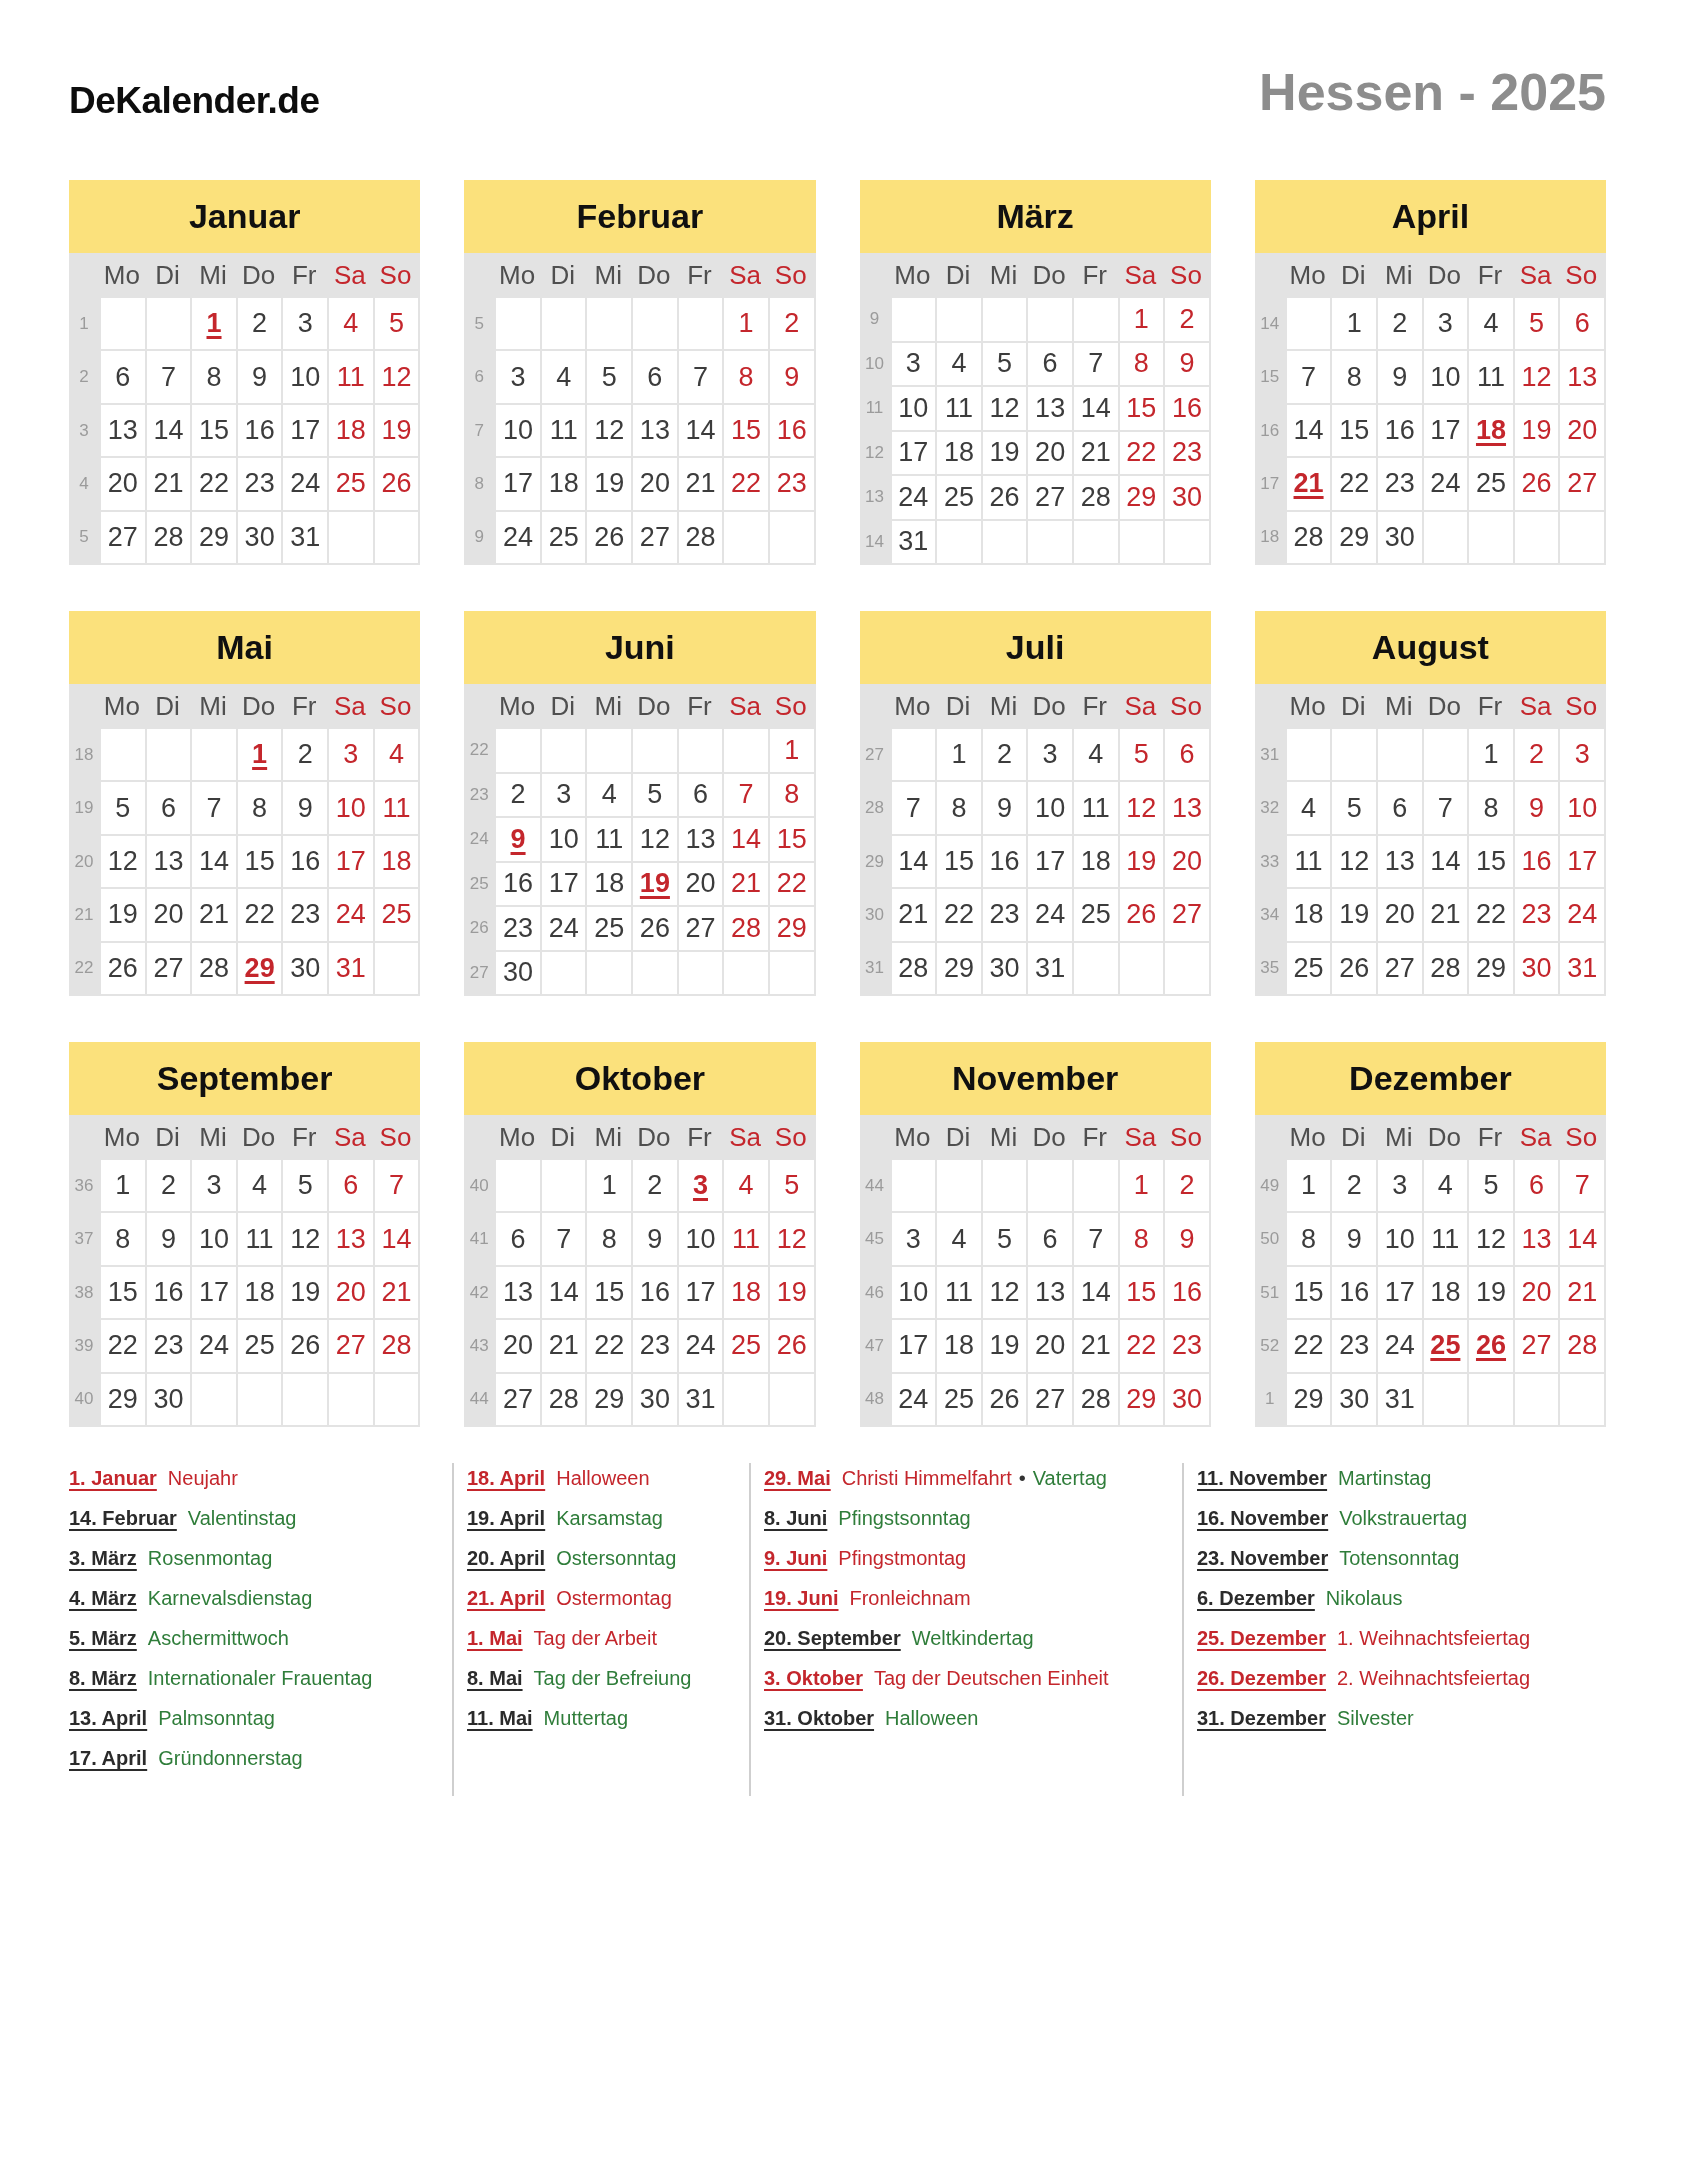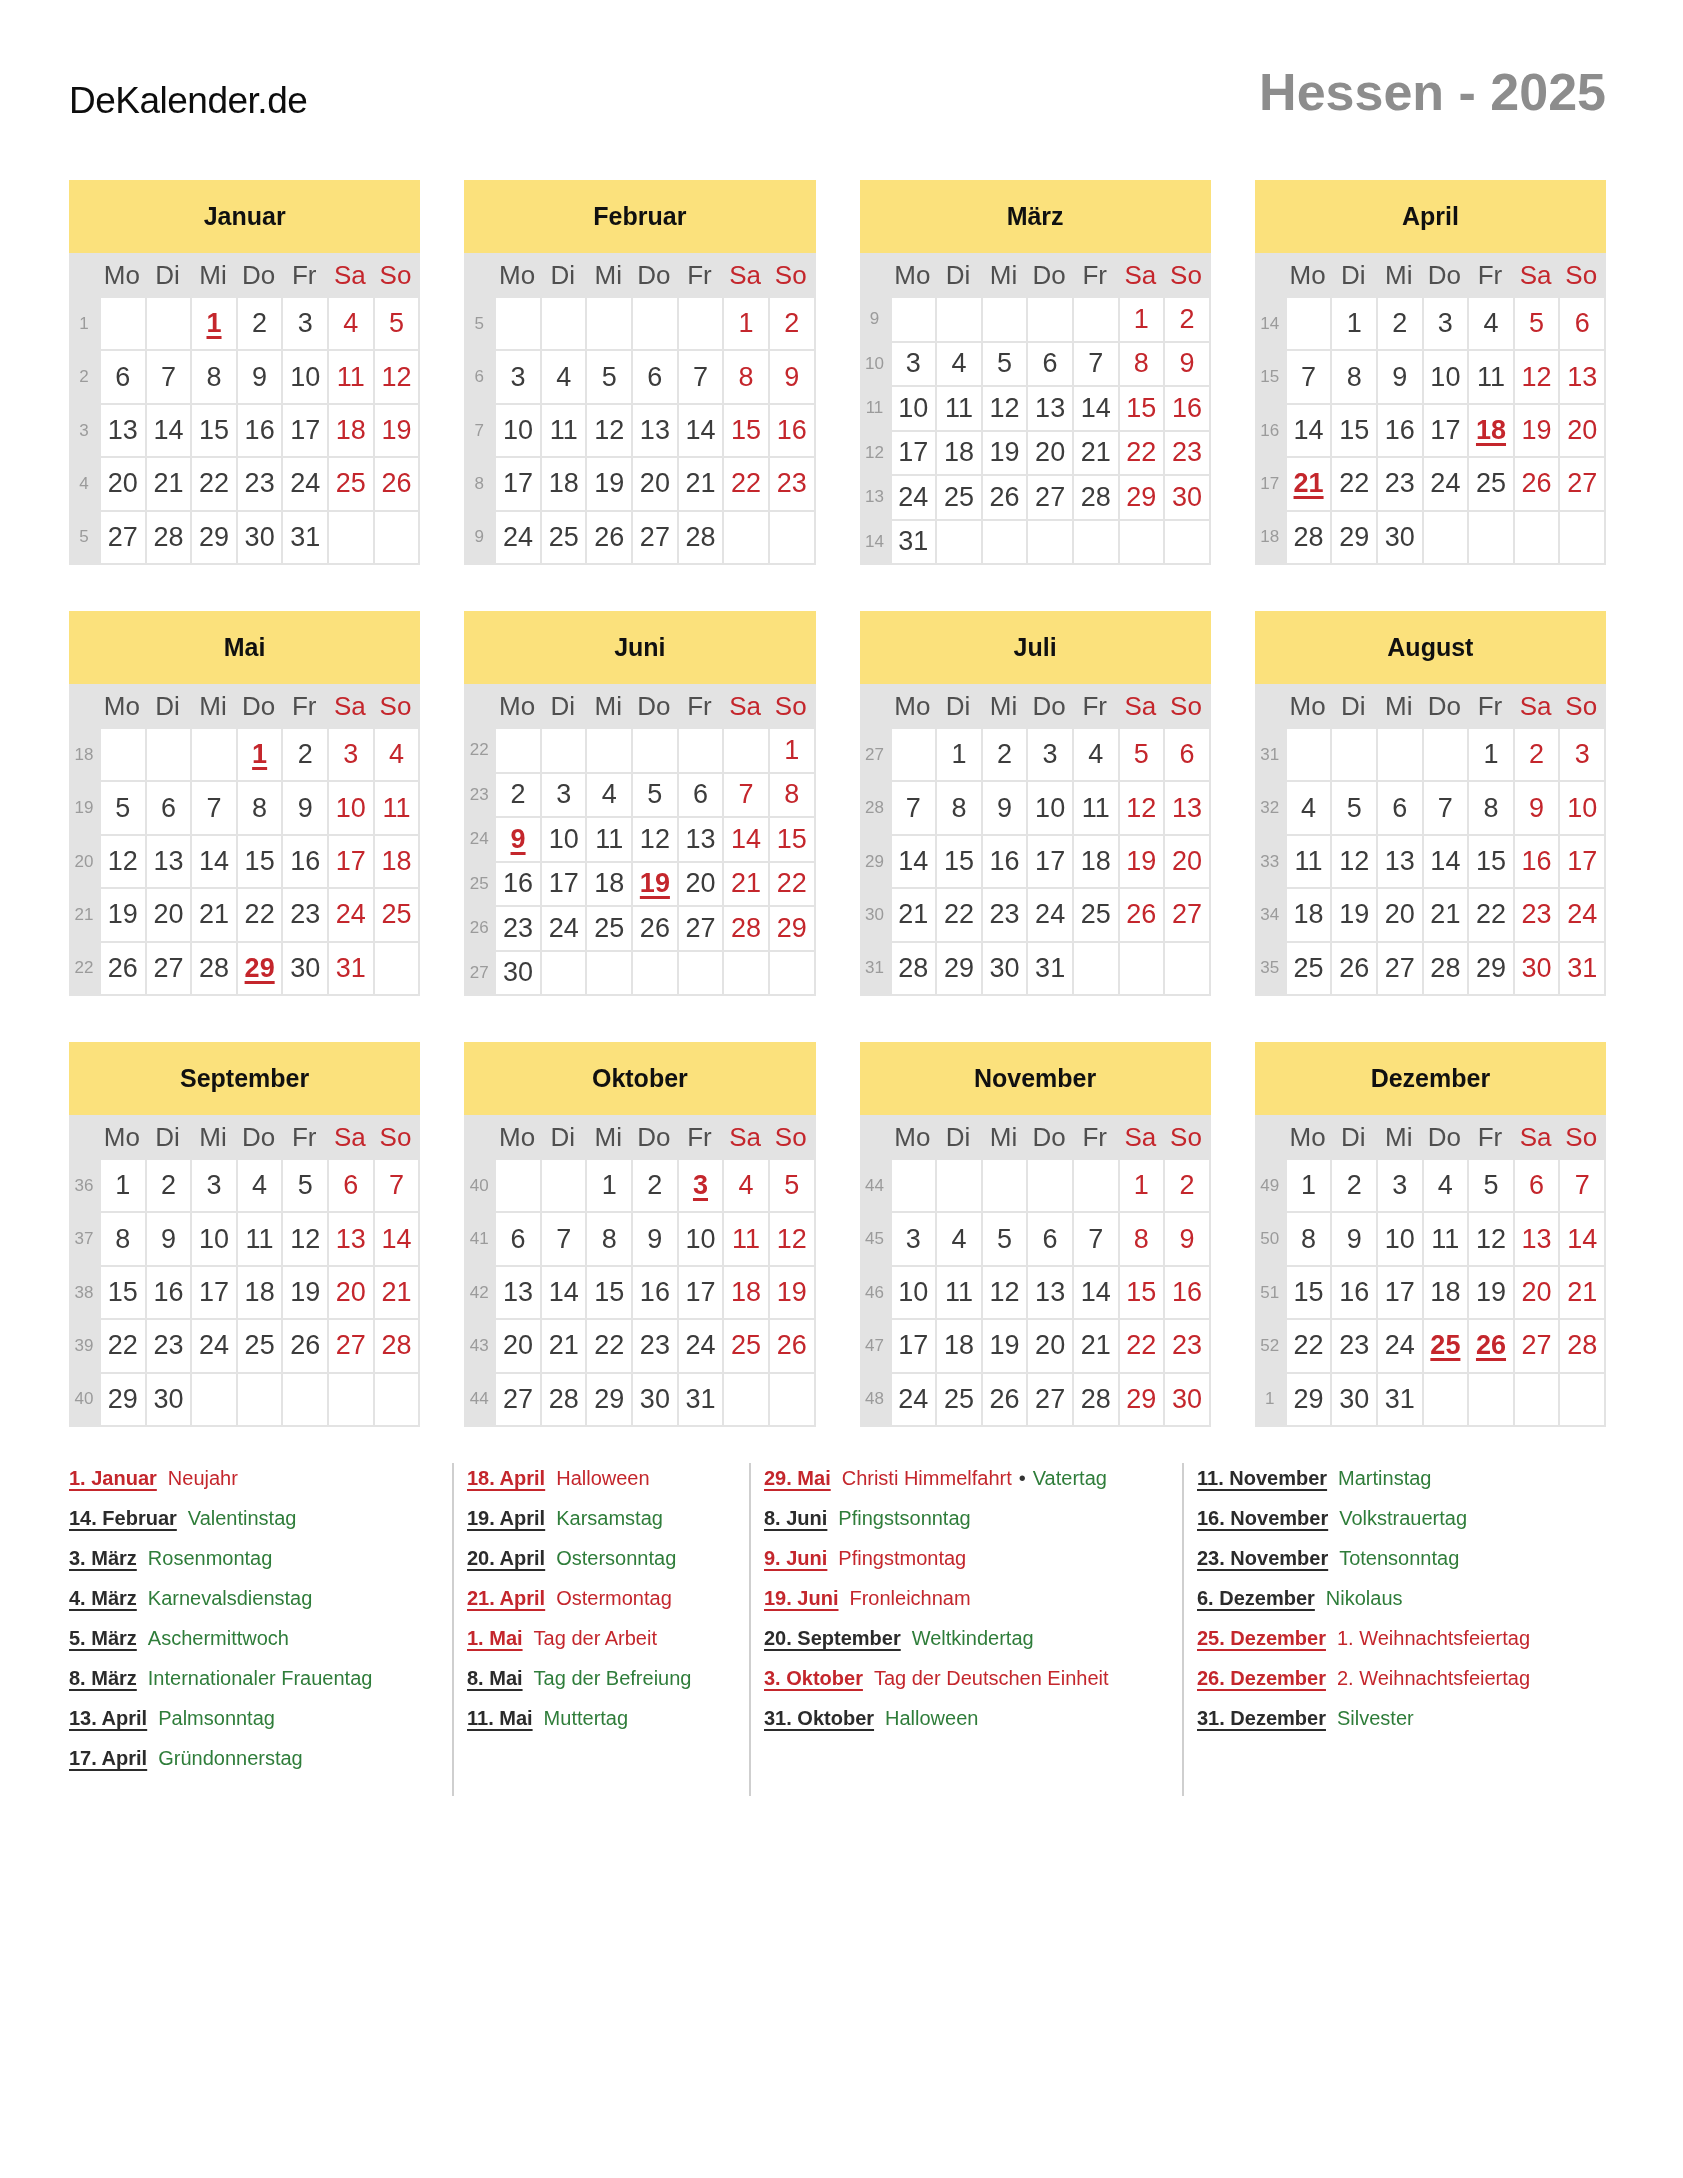--- a/index.html
+++ b/index.html
@@ -11,32 +11,32 @@
   body{
     width:1683px;height:2178px;background:#ffffff;overflow:hidden;
     font-family:"Liberation Sans","DejaVu Sans",sans-serif;
     -webkit-font-smoothing:antialiased;
   }
   .page{padding:0 77px 0 69px;}
   .topbar{
     display:flex;justify-content:space-between;align-items:flex-end;
     padding-top:71px;height:51px;
   }
-  .logo{font-size:37px;font-weight:normal;color:#0d0d0d;letter-spacing:-0.5px;text-align:center;}
+  .logo{font-size:37px;font-weight:bold;color:#0d0d0d;letter-spacing:-0.5px;text-align:center;}
   .region{font-size:52px;font-weight:bold;color:var(--region-ink);}
   .months-grid{
     margin-top:58px;
     display:grid;grid-template-columns:repeat(4,1fr);
     column-gap:44px;row-gap:46px;
   }
   .month{height:385px;display:flex;flex-direction:column;}
   .m-title{
     background:var(--yellow);height:73px;flex:0 0 73px;
     display:flex;align-items:center;justify-content:center;
-    font-size:25px;font-weight:bold;color:#101010;
+    font-size:34px;font-weight:bold;color:#101010;
   }
   .dh-row{
     background:var(--gray-bg);height:45px;flex:0 0 45px;
     display:flex;align-items:center;padding-right:2px;
   }
   .dh-spacer{width:30px;flex:0 0 30px;}
   .dh-cell{flex:1;text-align:center;font-size:26px;color:var(--head-ink);}
   .dh-cell.we{color:var(--red);}
   .weeks{
     flex:1;display:flex;flex-direction:column;gap:2px;

